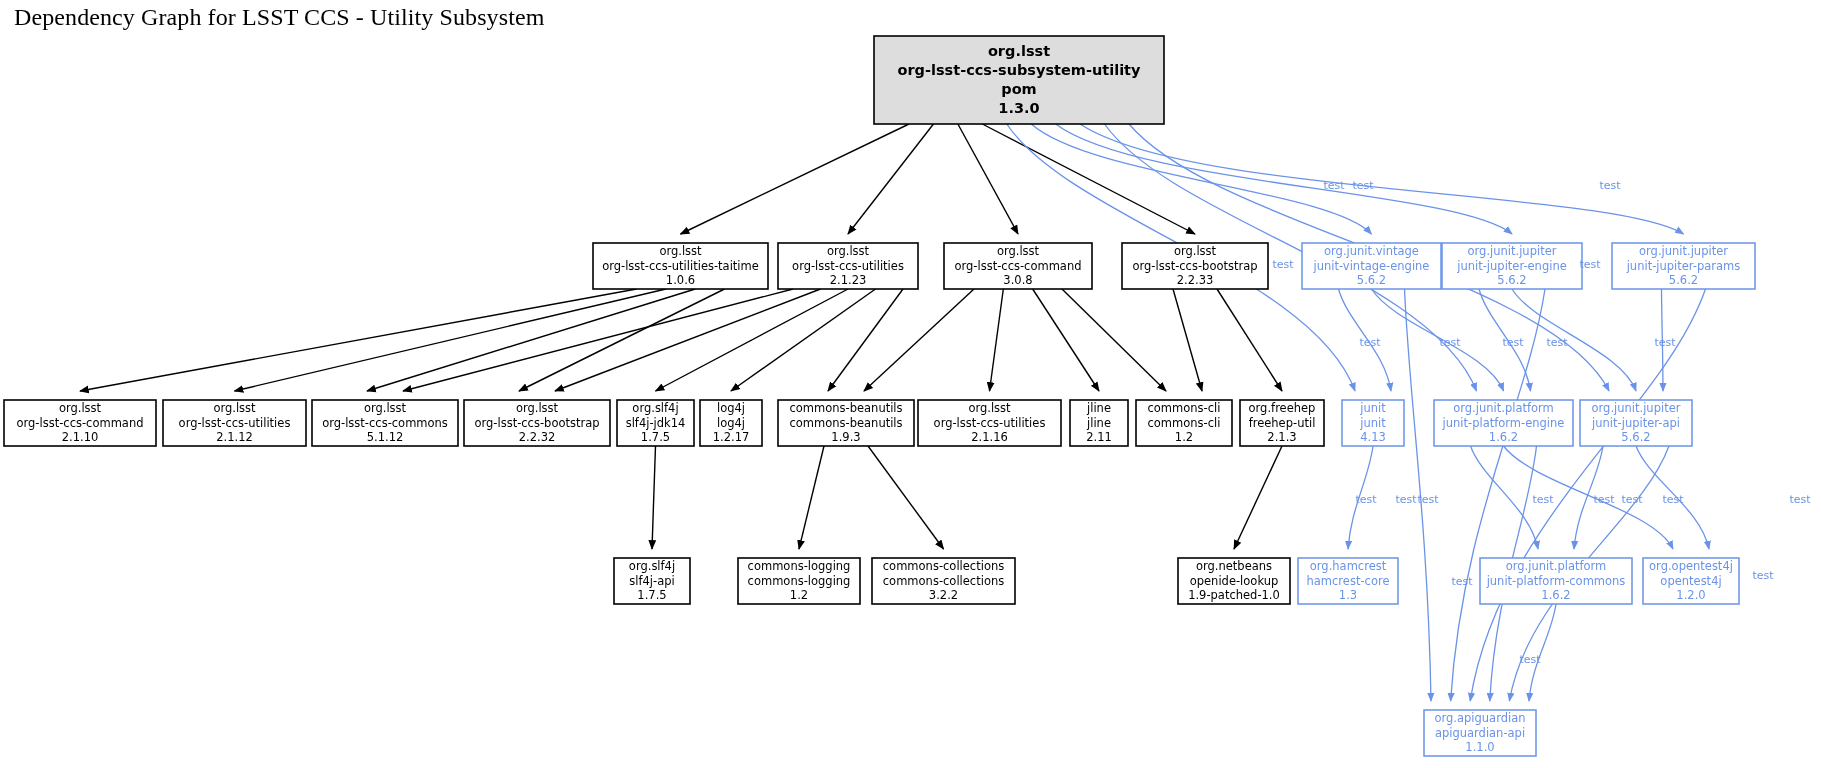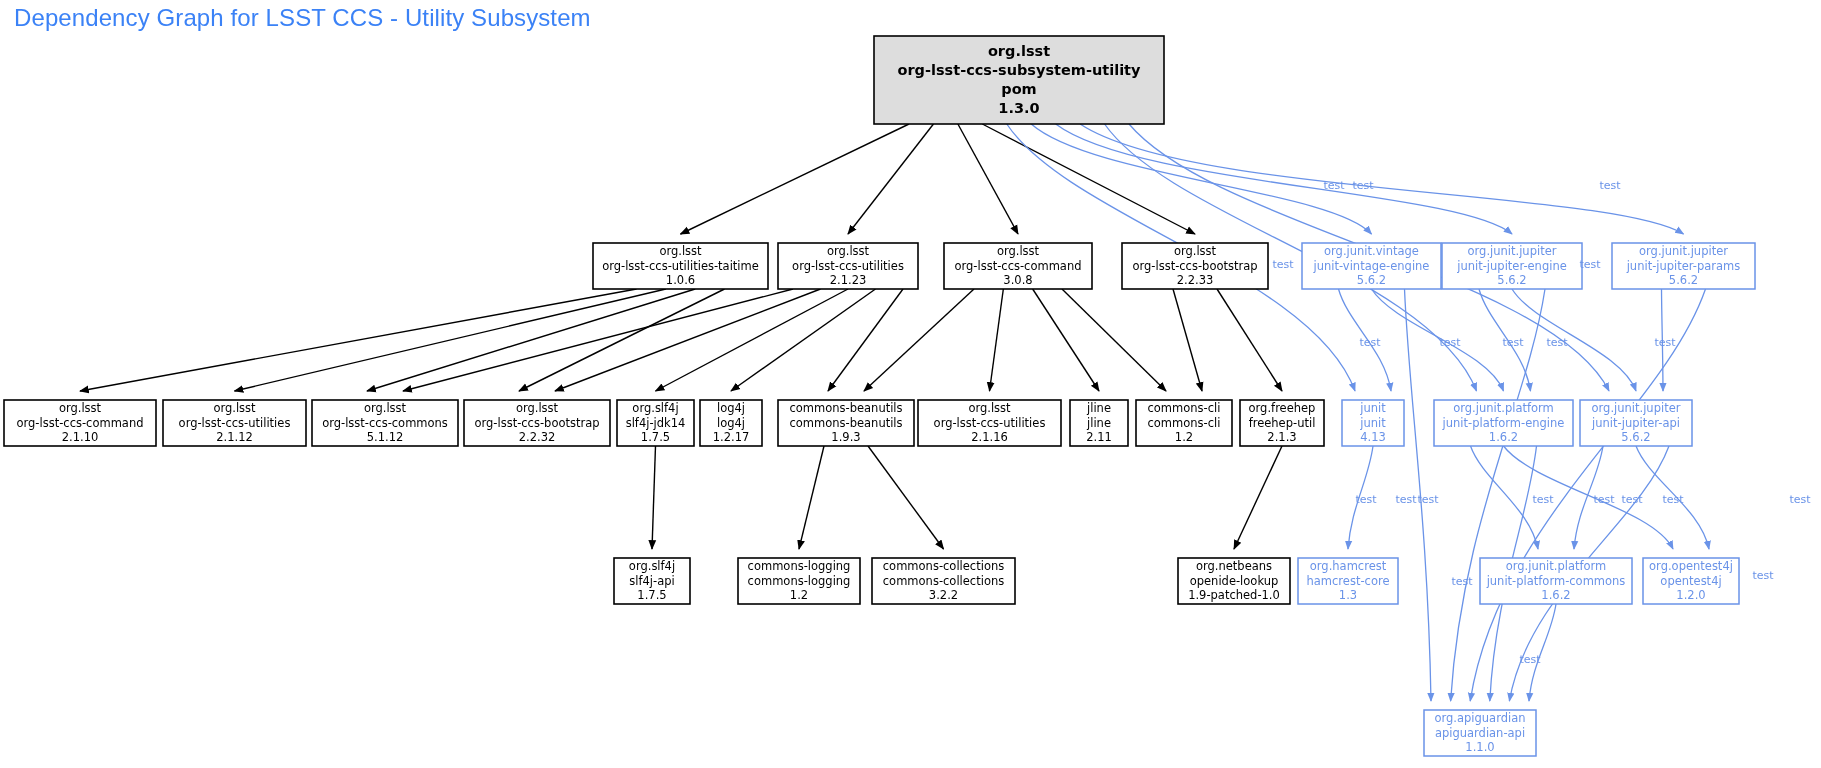--- a/index.html
+++ b/index.html
@@ -1,21 +1,21 @@
 <!DOCTYPE html>
 <html><head>
 <meta charset="utf-8">
 <style>
   html,body{margin:0;padding:0;background:#ffffff;}
   body{width:1821px;height:768px;overflow:hidden;font-family:"DejaVu Sans",sans-serif;}
   #stage{position:relative;width:1821px;height:768px;}
   #title{
     position:absolute;left:14px;top:4px;
-    font-family:Liberation Sans, sans-serif;
-    font-size:24px;color:#3b82f6;white-space:nowrap;
+    font-family:Liberation Serif, serif;
+    font-size:24px;color:#000000;white-space:nowrap;
     letter-spacing:.1px;
   }
   svg#graph{position:absolute;left:0;top:0;width:1821px;height:768px;}
   .node-box{fill:#ffffff;stroke:#000000;stroke-width:1.6px;}
   .node-box.root{fill:#dddddd;stroke:#000000;stroke-width:1.6px;}
   .node-box.test{fill:#ffffff;stroke:#6a93e8;stroke-width:1.5px;}
   .node-text{font-family:"DejaVu Sans",sans-serif;font-size:11.5px;fill:#000;text-anchor:middle;dominant-baseline:middle;}
   .node-text.root{font-size:14.5px;font-weight:bold;}
   .node-text.test{fill:#6a93e8;}
   .edge{fill:none;stroke:#000000;stroke-width:1.4px;}

